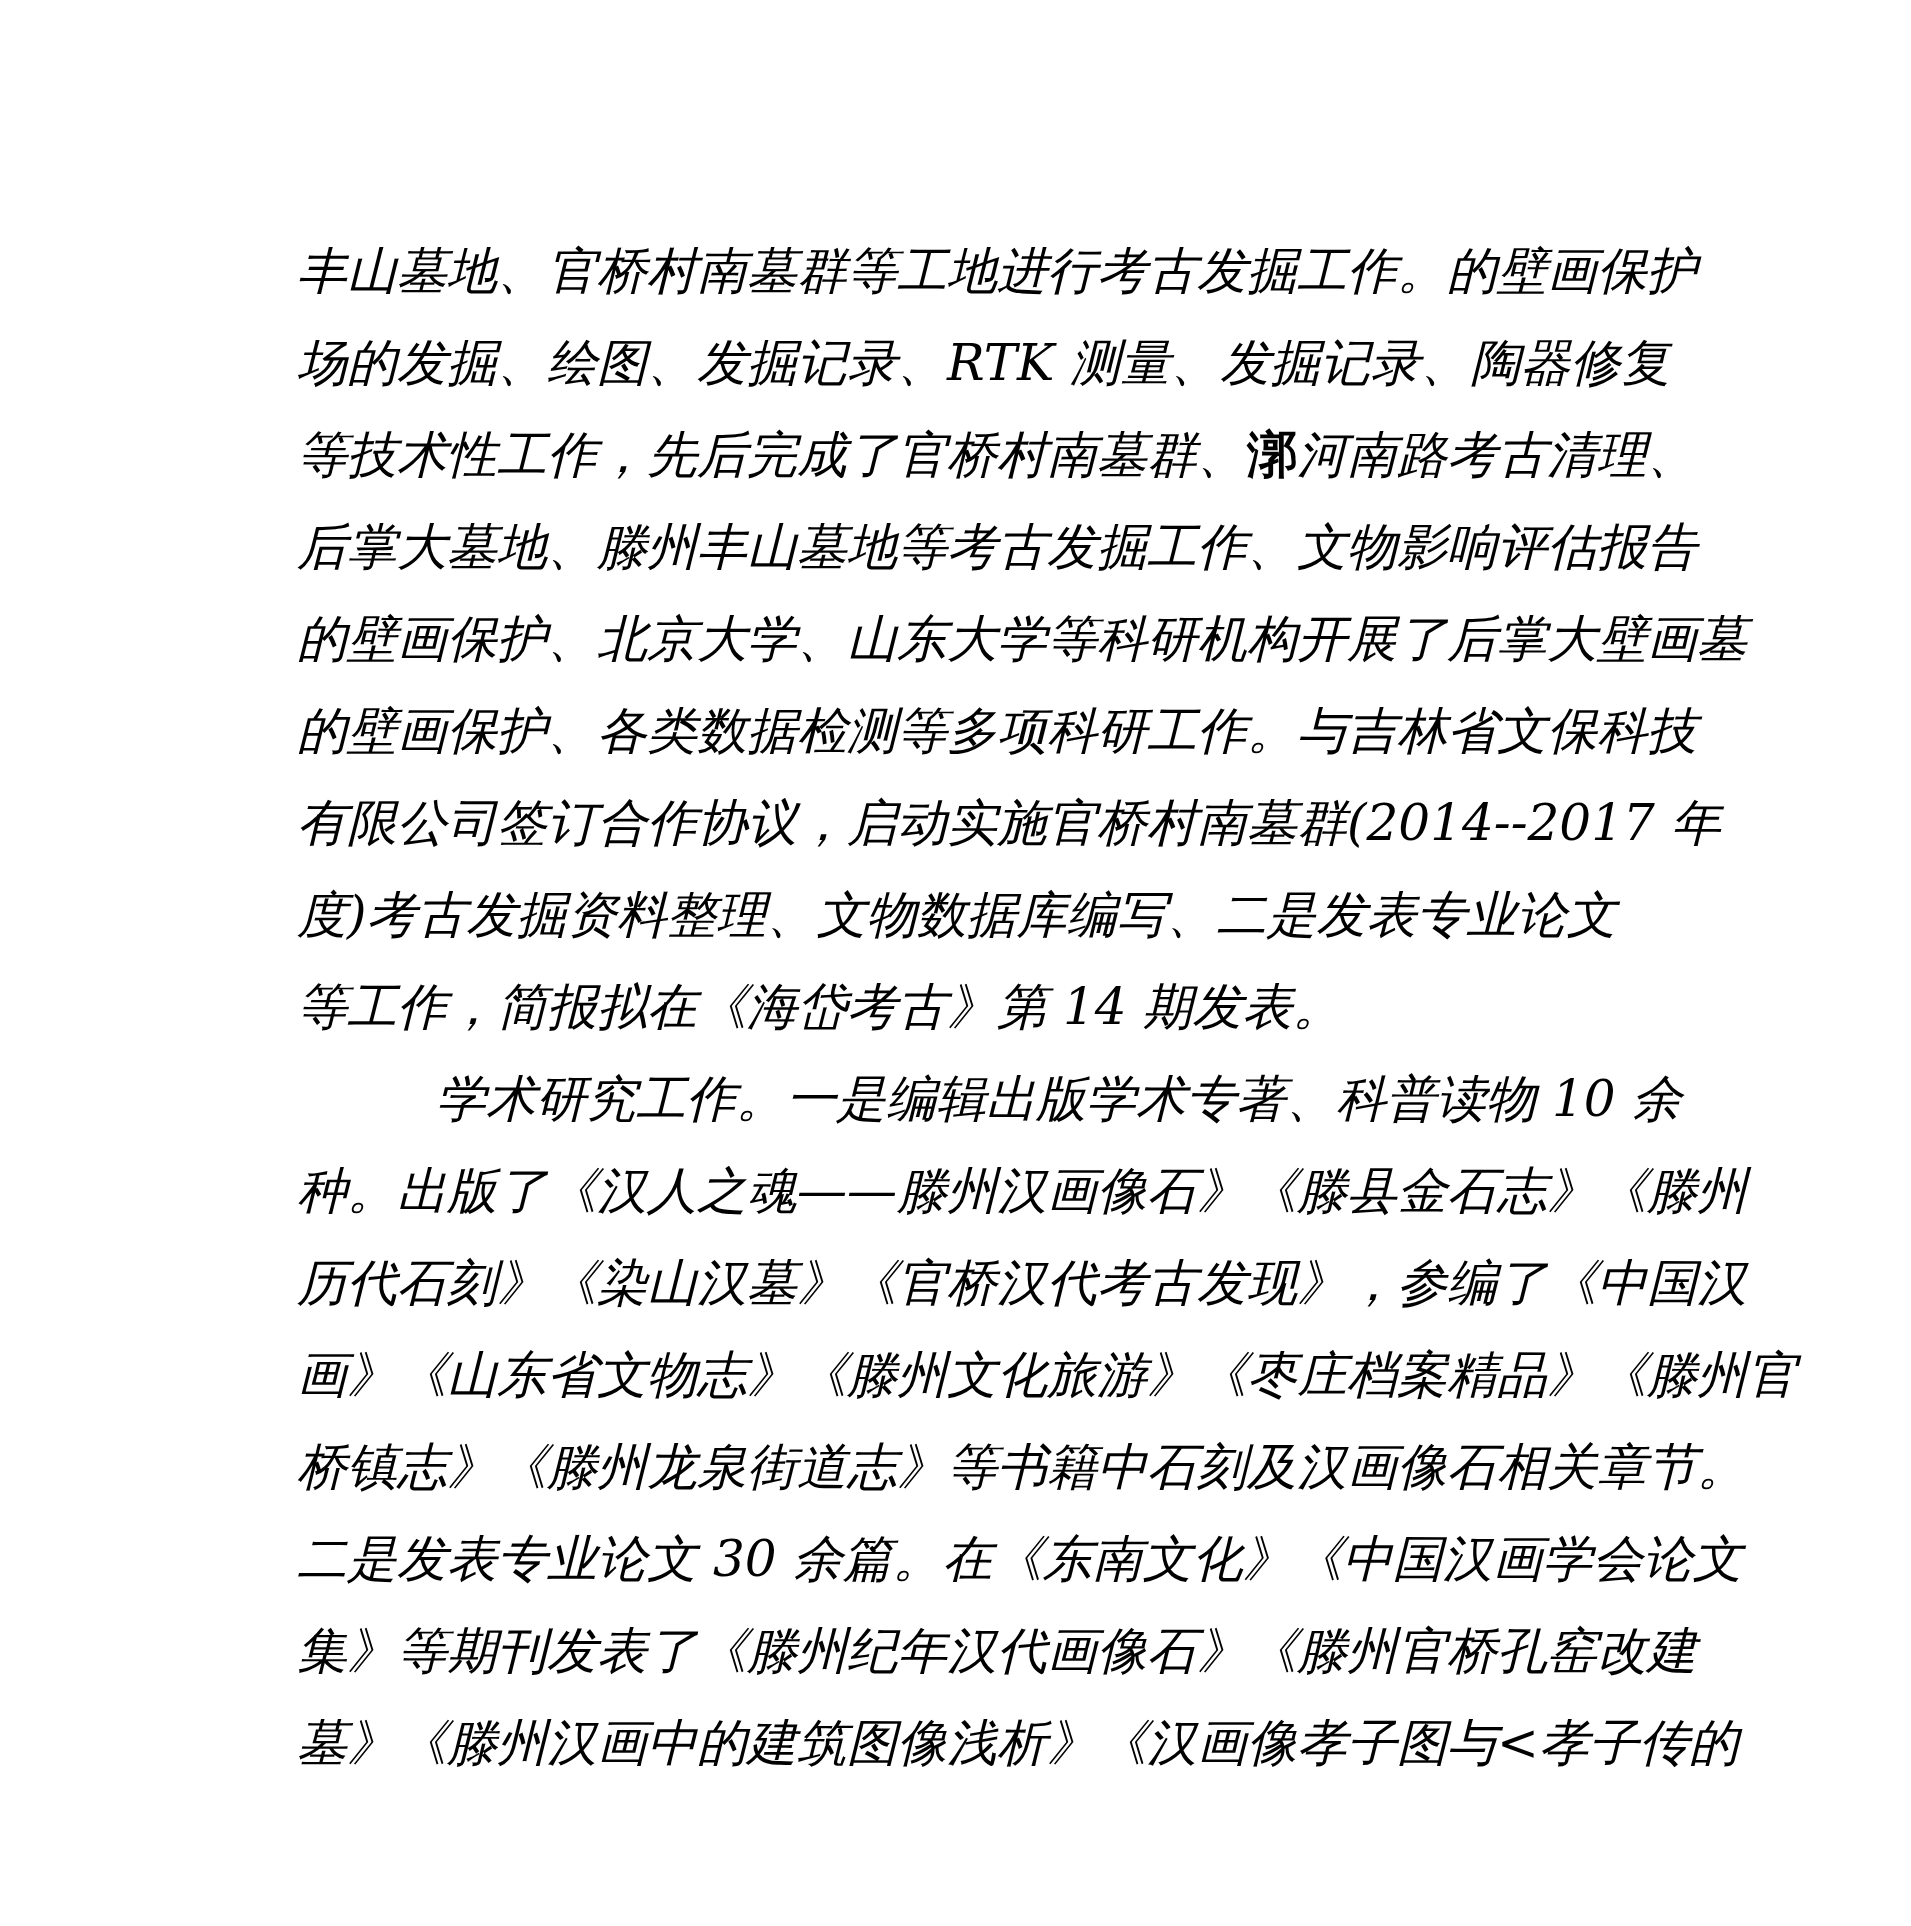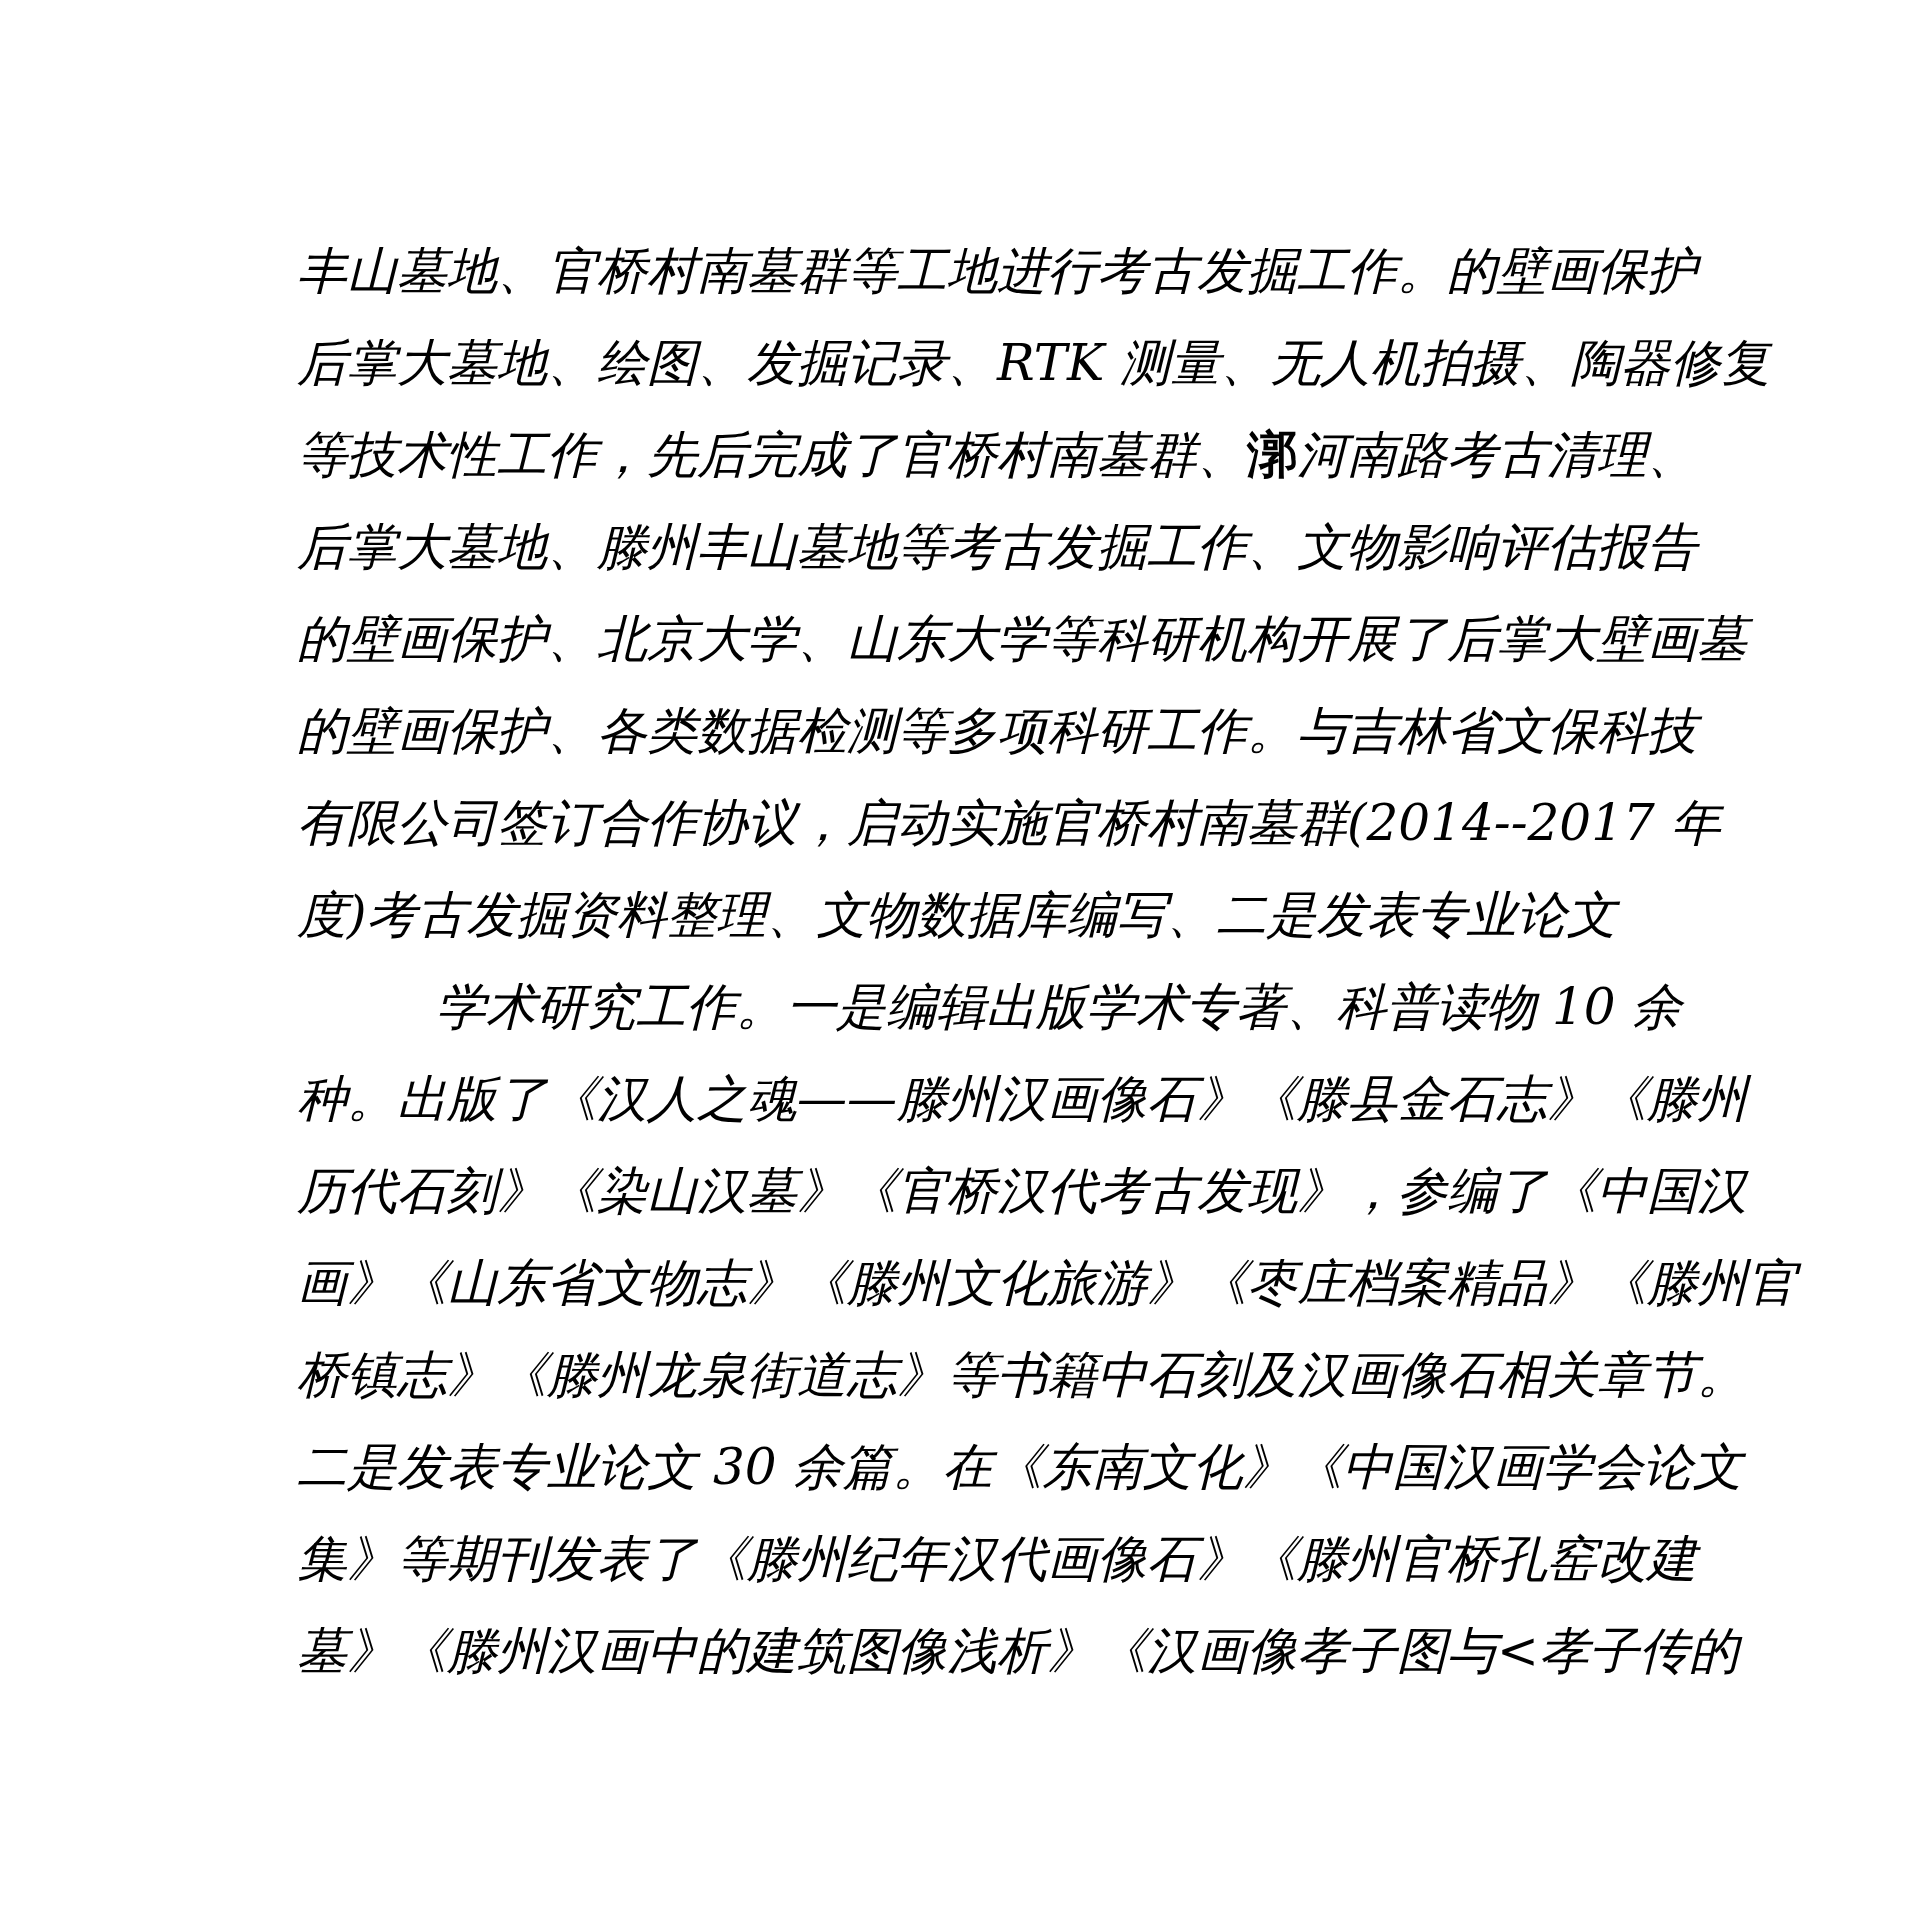--- a/index.html
+++ b/index.html
@@ -41,27 +41,28 @@
     font-style: normal;
   }
 </style>
 </head>
 <body>
 
 <div class="page">
   <div class="body-text">
 
     <div class="line">丰山墓地、官桥村南墓群等工地进行考古发掘工作。的壁画保护</div>
-    <div class="line">后掌大墓地、绘图、发掘记录、RTK 测量、无人机拍摄、陶器修复</div>
+    <div class="line">场的发掘、绘图、发掘记录、RTK 测量、发掘记录、陶器修复</div>
     <div class="line"><span>等技术性工作，先后完成了官桥村南墓群、</span><span class="bold-char">漷</span><span>河南路考古清理、</span></div>
     <div class="line">后掌大墓地、滕州丰山墓地等考古发掘工作、文物影响评估报告</div>
     <div class="line">的壁画保护、北京大学、山东大学等科研机构开展了后掌大壁画墓</div>
     <div class="line">的壁画保护、各类数据检测等多项科研工作。与吉林省文保科技</div>
     <div class="line">有限公司签订合作协议，启动实施官桥村南墓群(2014--2017 年</div>
     <div class="line">度)考古发掘资料整理、文物数据库编写、二是发表专业论文</div>
+    <div class="line">等工作，简报拟在《海岱考古》第 14 期发表。</div>
 
     <div class="line indent-para">学术研究工作。一是编辑出版学术专著、科普读物 10 余</div>
     <div class="line">种。出版了《汉人之魂——滕州汉画像石》《滕县金石志》《滕州</div>
     <div class="line">历代石刻》《染山汉墓》《官桥汉代考古发现》，参编了《中国汉</div>
     <div class="line">画》《山东省文物志》《滕州文化旅游》《枣庄档案精品》《滕州官</div>
     <div class="line">桥镇志》《滕州龙泉街道志》等书籍中石刻及汉画像石相关章节。</div>
     <div class="line">二是发表专业论文 30 余篇。在《东南文化》《中国汉画学会论文</div>
     <div class="line">集》等期刊发表了《滕州纪年汉代画像石》《滕州官桥孔窑改建</div>
     <div class="line">墓》《滕州汉画中的建筑图像浅析》《汉画像孝子图与&lt;孝子传的</div>
 

